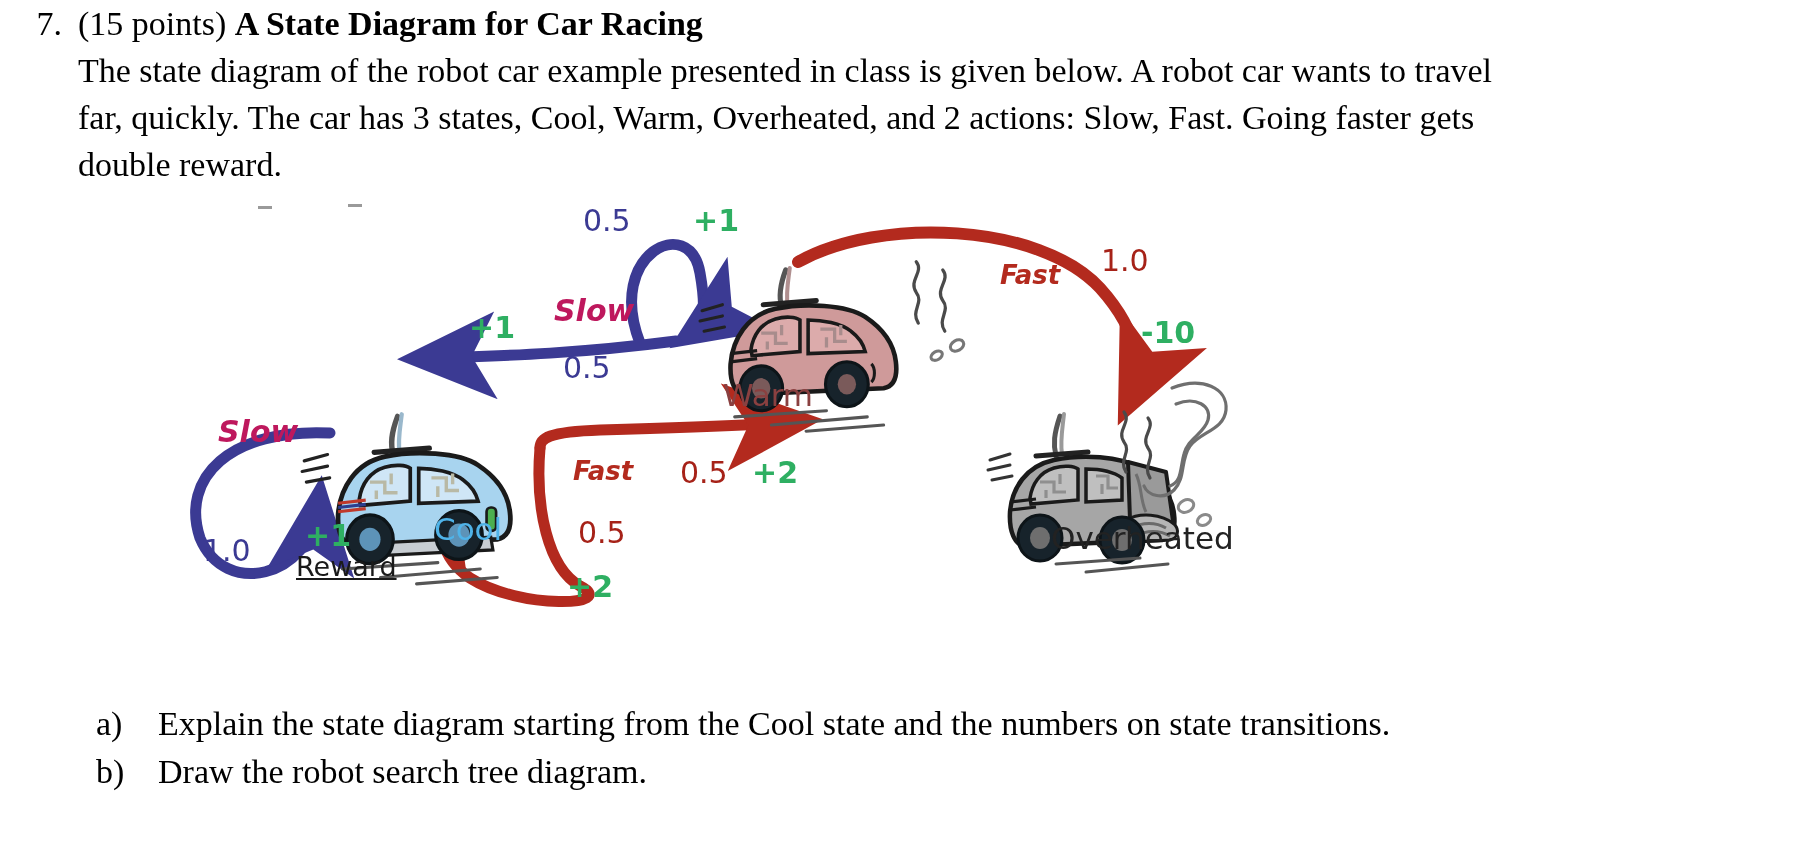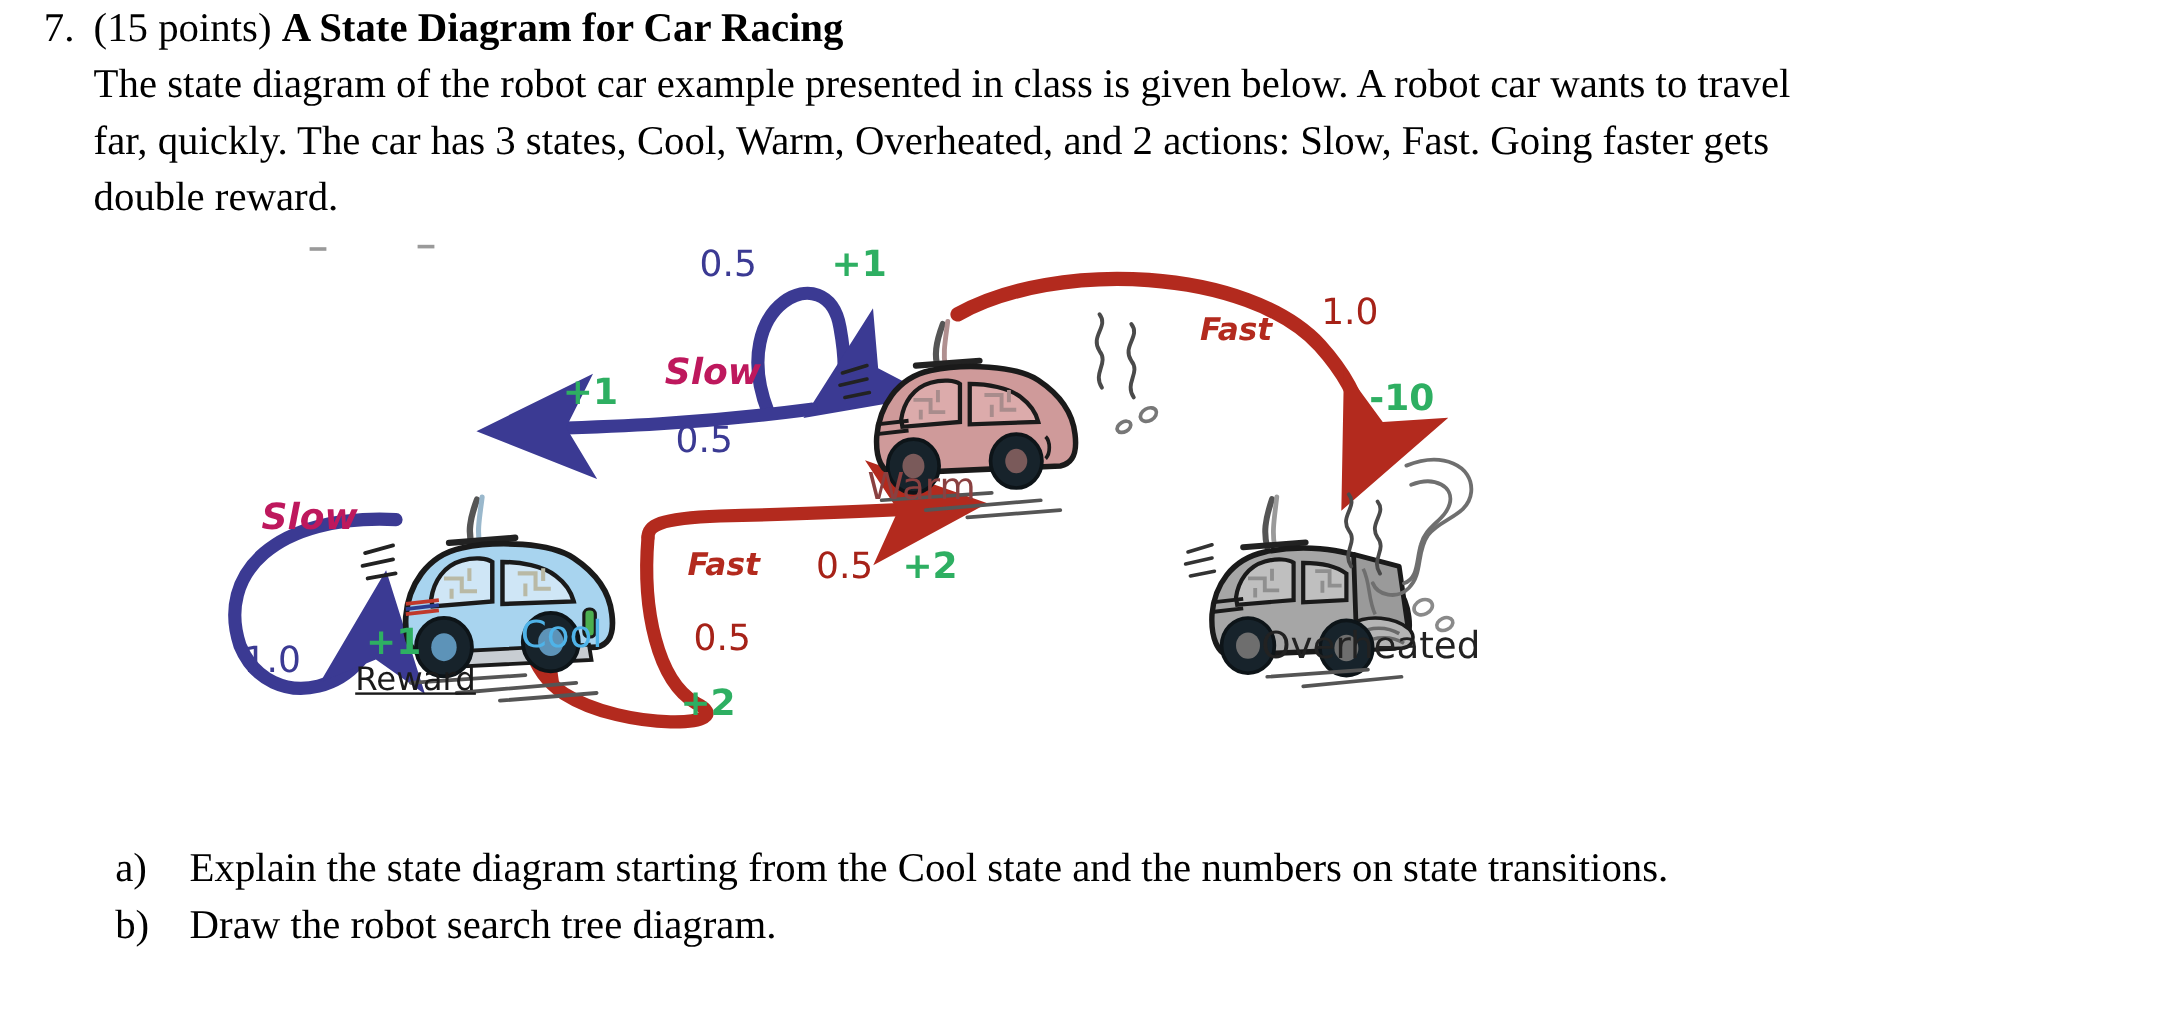--- a/index.html
+++ b/index.html
@@ -290,21 +290,21 @@
   <span class="lbl lbl-action-blue" style="left:554px; top:118px;">Slow</span>
   <span class="lbl lbl-reward" style="left:469px; top:135px;">+1</span>
   <span class="lbl lbl-prob-blue" style="left:563px; top:175px;">0.5</span>
 
   <span class="lbl lbl-action-blue" style="left:218px; top:239px;">Slow</span>
   <span class="lbl lbl-prob-blue" style="left:203px; top:358px;">1.0</span>
   <span class="lbl lbl-reward" style="left:305px; top:343px;">+1</span>
   <span class="lbl lbl-reward-word" style="left:296px; top:375px;text-decoration:underline;">Reward</span>
 
   <span class="lbl lbl-state-cool" style="left:386px; top:336px;margin-left:48px;">Cool</span>
-  <span class="lbl lbl-state-warm" style="left:723px; top:213px;">Warm</span>
+  <span class="lbl lbl-state-warm" style="left:723px; top:202px;">Warm</span>
   <span class="lbl lbl-state-over" style="left:1009px; top:345px;">Overheated</span>
 
   <span class="lbl lbl-action-red" style="left:573px; top:280px;">Fast</span>
   <span class="lbl lbl-prob-red" style="left:680px; top:280px;">0.5</span>
   <span class="lbl lbl-reward" style="left:752px; top:280px;">+2</span>
   <span class="lbl lbl-prob-red" style="left:578px; top:340px;">0.5</span>
   <span class="lbl lbl-reward" style="left:567px; top:394px;">+2</span>
 
   <span class="lbl lbl-action-red" style="left:1000px; top:84px;">Fast</span>
   <span class="lbl lbl-prob-red" style="left:1101px; top:68px;">1.0</span>

